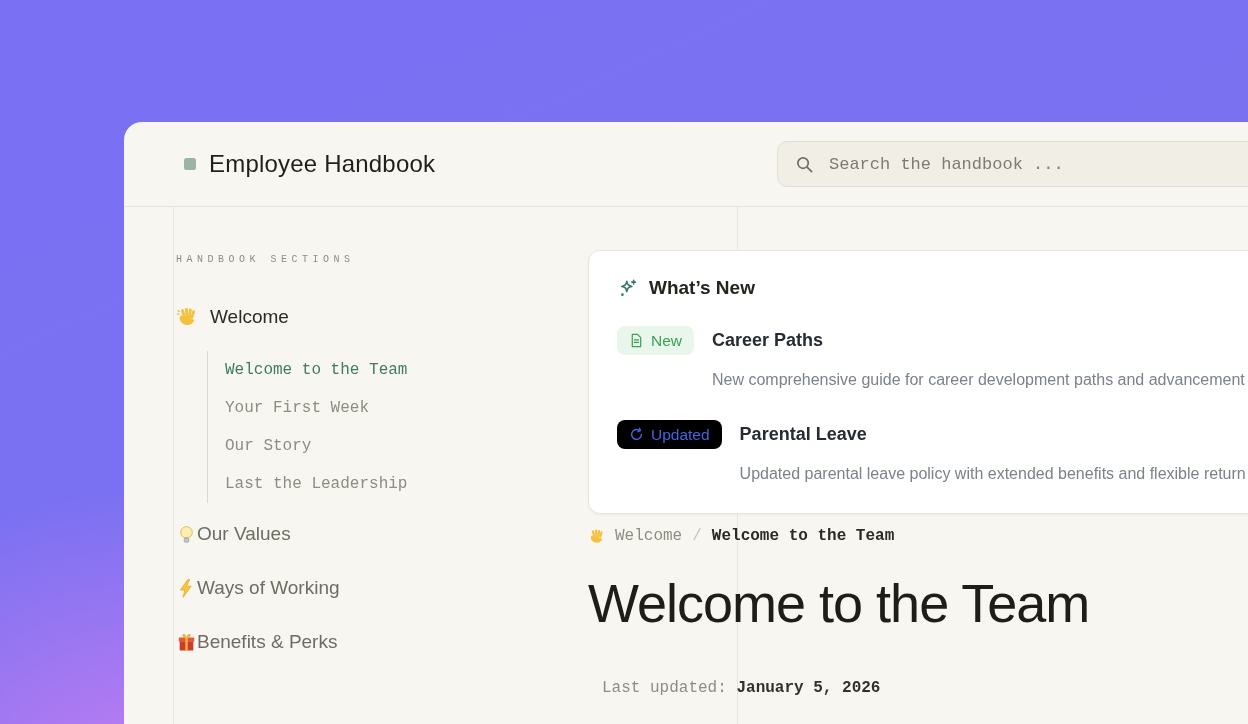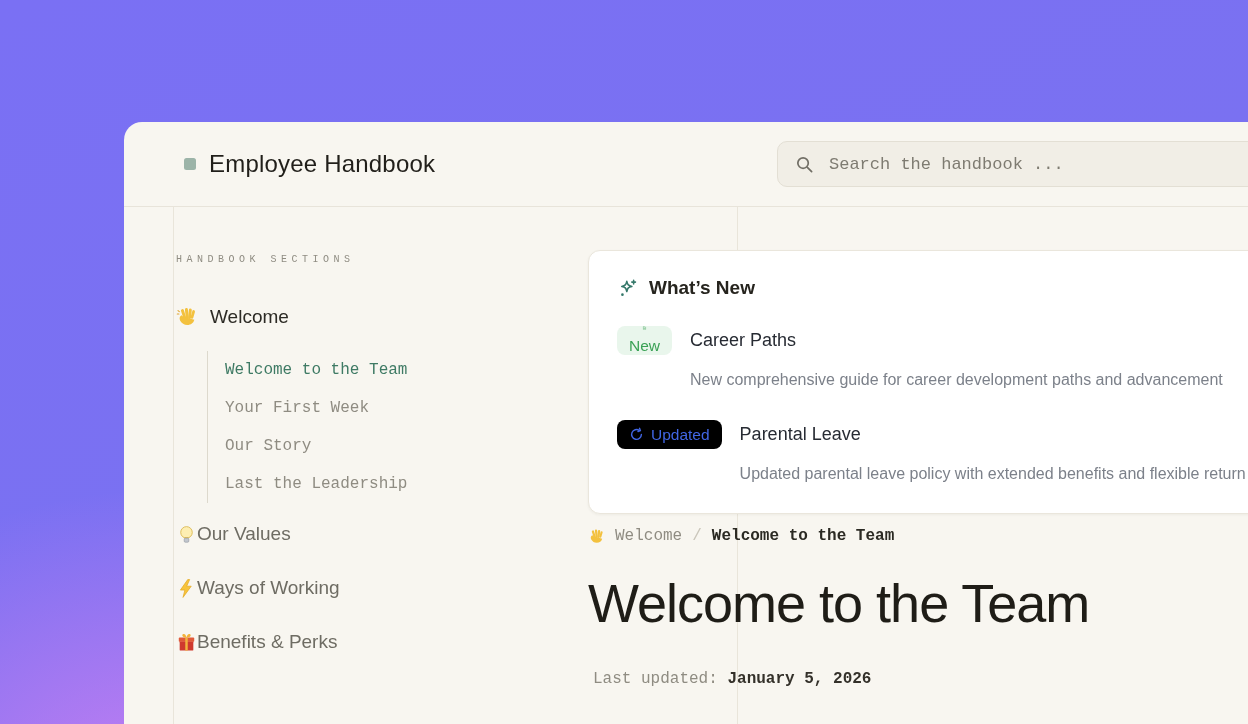--- a/index.html
+++ b/index.html
@@ -71,37 +71,37 @@
   }
   .card-title-row { display:flex; align-items:center; gap:11px;
     font-size:19px; font-weight:700; color:#26241e; }
   .wn-item { display:flex; gap:18px; align-items:flex-start; cursor:pointer; }
   .wn-item.first { margin-top:27px; }
   .wn-item.second { margin-top:31px; }
   .badge {
     display:inline-flex; align-items:center; gap:7px; height:29px; padding:0 12px;
     border-radius:8px; font-size:15.5px; font-weight:500; white-space:nowrap; flex:0 0 auto;
   }
-  .badge.new { background:#e9f6ec; color:#3aa155;flex-direction:column; }
+  .badge.new { background:#e9f6ec; color:#3aa155; }
   .badge.updated { background:#000000; color:#4166e4; }
-  .wn-title { font-size:18px; font-weight:400; color:#272b33; line-height:29px; }
+  .wn-title { font-size:18px; font-weight:700; color:#272b33; line-height:29px; }
   .wn-desc { font-size:16px; color:#7c818a; margin-top:16px; white-space:nowrap; }
   .breadcrumb {
     position:absolute; top:320px; display:flex; align-items:center; gap:10px;
     font-family:"Liberation Mono", monospace; font-size:16px; color:#8f8c82; white-space:nowrap;
   }
   .crumb-sep { color:#c9c5b9; }
   .crumb-current { color:#2b2a23; font-weight:700; }
   .crumb-link { cursor:pointer; }
   .page-title {
     position:absolute; top:365px; margin:0; font-size:54px; line-height:62px;
     color:#1f1d17; font-weight:500; letter-spacing:-1px; white-space:nowrap;
   }
   .last-updated {
-    position:absolute; top:458px; margin:5px; font-family:"Liberation Mono", monospace;
+    position:absolute; top:458px; margin:14px; font-family:"Liberation Mono", monospace;
     font-size:16px; color:#8f8c82; white-space:nowrap;
   }
   .lu-value { color:#34312a; font-weight:700; }
 </style>
 </head>
 <body>
 
 <div class="backdrop">
   <div class="window">
 

